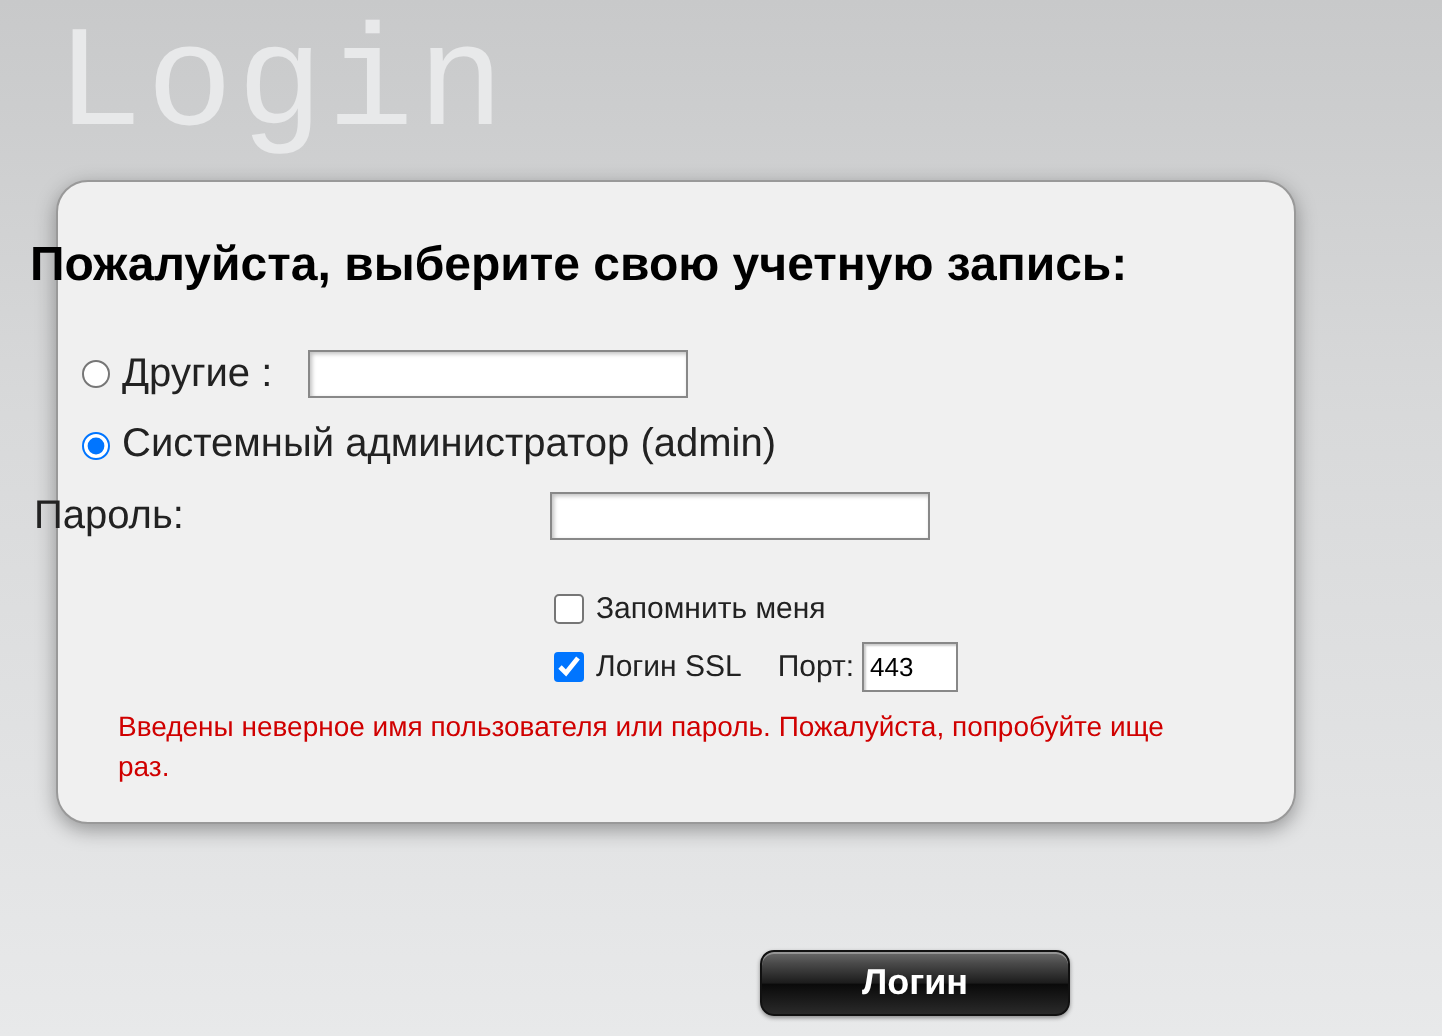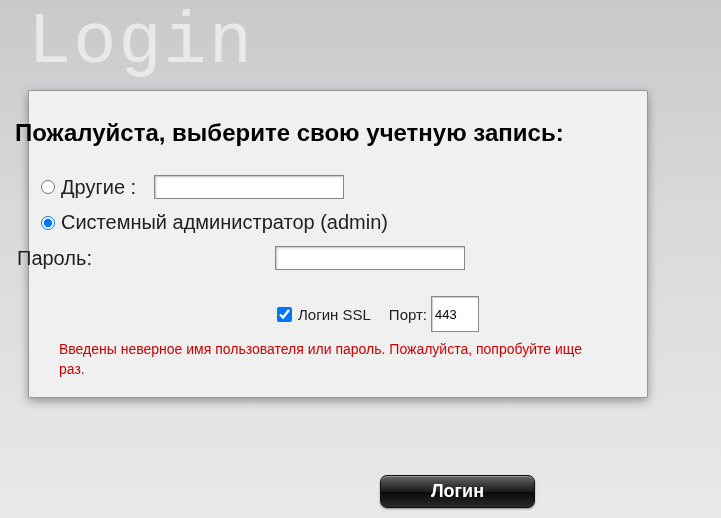--- a/index.html
+++ b/index.html
@@ -21,21 +21,21 @@
       letter-spacing: 2px;
       font-family: Liberation Mono, monospace;
     }
     .panel {
       position: absolute;
       top: 90px;
       left: 28px;
       width: 620px;
       background: #f0f0f0;
       border: 1px solid #999;
-      border-radius: 2px;
+      border-radius: 16px;
       box-shadow: 0 3px 10px rgba(0,0,0,0.35);
       padding: 28px 22px 18px 0;
     }
     .heading {
       font-size: 24px;
       font-weight: bold;
       color: #000;
       white-space: nowrap;
       margin-left: -14px;
       margin-bottom: 28px;
@@ -84,21 +84,21 @@
       font-size: 15px;
       color: #222;
     }
     .check-row input[type="checkbox"] {
       margin-right: 6px;
       width: 15px;
       height: 15px;
     }
     .port-input {
       width: 48px;
-      height: 36px;
+      height: 25px;
       border: 1px solid #888;
       background: #fff;
       box-shadow: inset 1px 1px 1px rgba(0,0,0,0.2);
       font-size: 13px;
       padding: 1px 3px;
       margin-left: 4px;
     }
     .ssl-label { margin-right: 10px; }
     .port-label { margin-left: 8px; }
     .error-msg {
@@ -145,20 +145,24 @@
   <div class="radio-row">
     <input type="radio" name="acct" checked="" style="">
     <span>Системный администратор (admin)</span>
   </div>
 
   <div class="password-row">
     <label>Пароль:</label>
     <input type="password" class="txtbox" value="" style="">
   </div>
 
+  <div class="check-row">
+    <input type="checkbox" style="">
+    <span>Запомнить меня</span>
+  </div>
 
   <div class="check-row">
     <input type="checkbox" checked="" style="">
     <span class="ssl-label">Логин SSL</span>
     <span class="port-label">Порт:</span>
     <input type="text" class="port-input" value="443" style="">
   </div>
 
   <div class="error-msg">Введены неверное имя пользователя или пароль. Пожалуйста, попробуйте ище раз.</div>
 </div>

